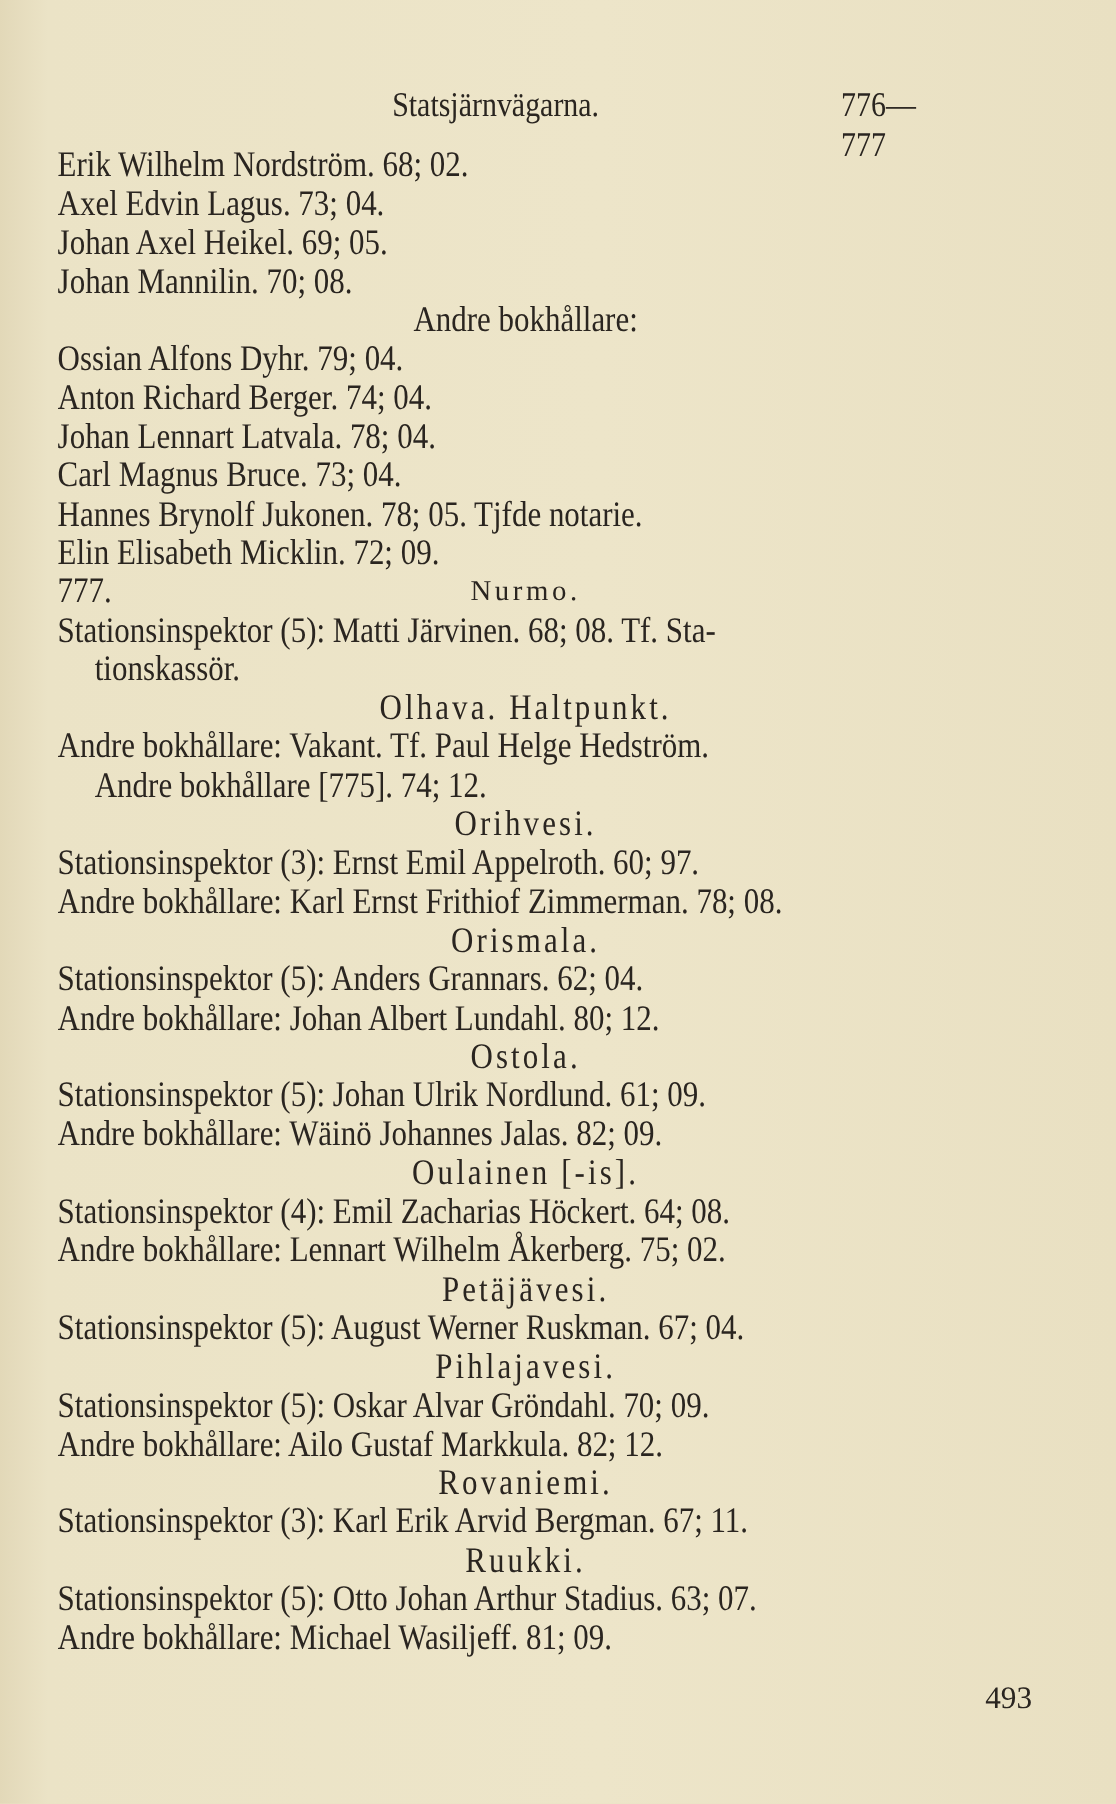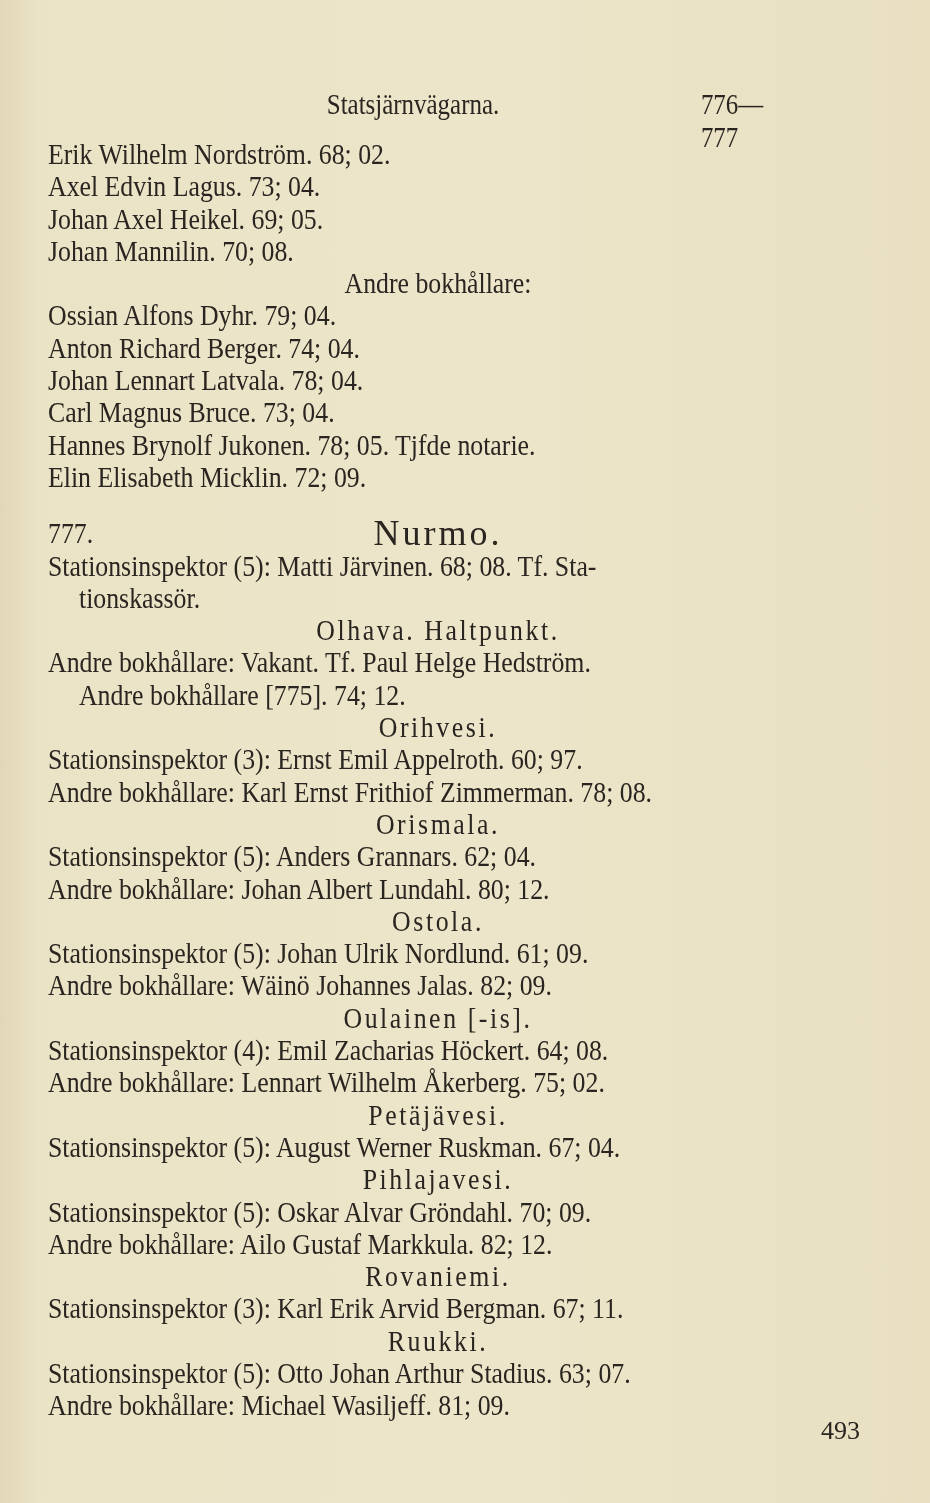--- a/index.html
+++ b/index.html
@@ -4,39 +4,39 @@
   <style>
     html, body { margin: 0; padding: 0; }
     body {
       width: 930px; height: 1503px; overflow: hidden;
       background: #ebe2c4;
       background-image: linear-gradient(90deg, #e2d8b8 0px, #ebe3c6 40px, #ede5c9 500px, #e9e0c2 930px);
       font-family: "Liberation Serif", "DejaVu Serif", serif;
       color: #2a2520;
       position: relative;
     }
-    .page { position: absolute; left: 0; top: 16px; width: 930px; height: 1485px; }
+    .page { position: absolute; left: 0; top: 0; width: 930px; height: 1485px; }
     .header {
       position: absolute; top: 72px; left: 0; width: 930px; height: 40px;
       font-size: 29px; transform: scaleX(0.86); transform-origin: left top;
     }
     .header .title { position: absolute; left: 380px; }
     .header .pages { position: absolute; left: 815px; }
     .content { position: absolute; top: 122px; left: 48px; width: 780px; }
     .line {
       font-size: 30px; line-height: 32.3px; white-space: nowrap;
       transform: scaleX(0.86); transform-origin: left center;
       height: 32.3px;
     }
     .indent { padding-left: 36px; }
     .center { text-align: center; transform-origin: center center; width: 780px; }
     .spaced { letter-spacing: 3px; }
-    .section-row { position: relative; height: 32.3px; margin-top: 24px; }
+    .section-row { position: relative; height: 32.3px; }
     .section-row .num { position: absolute; left: 0; font-size: 30px; line-height: 32.3px; transform: scaleX(0.86); transform-origin: left center;}
-    .section-row .station-c { position: absolute; left: 0; width: 780px; text-align: center; font-size: 36px; line-height: 32.3px; letter-spacing: 3px; }
+    .section-row .station-c { position: absolute; left: 0; width: 780px; text-align: center; font-size: 24px; line-height: 32.3px; letter-spacing: 3px; }
     .footer {
       position: absolute; top: 1400px; left: 0; width: 860px; text-align: right;
       font-size: 26px;
     }
   </style>
 </head>
 <body>
 
 <div class="page">
   <div class="header">

